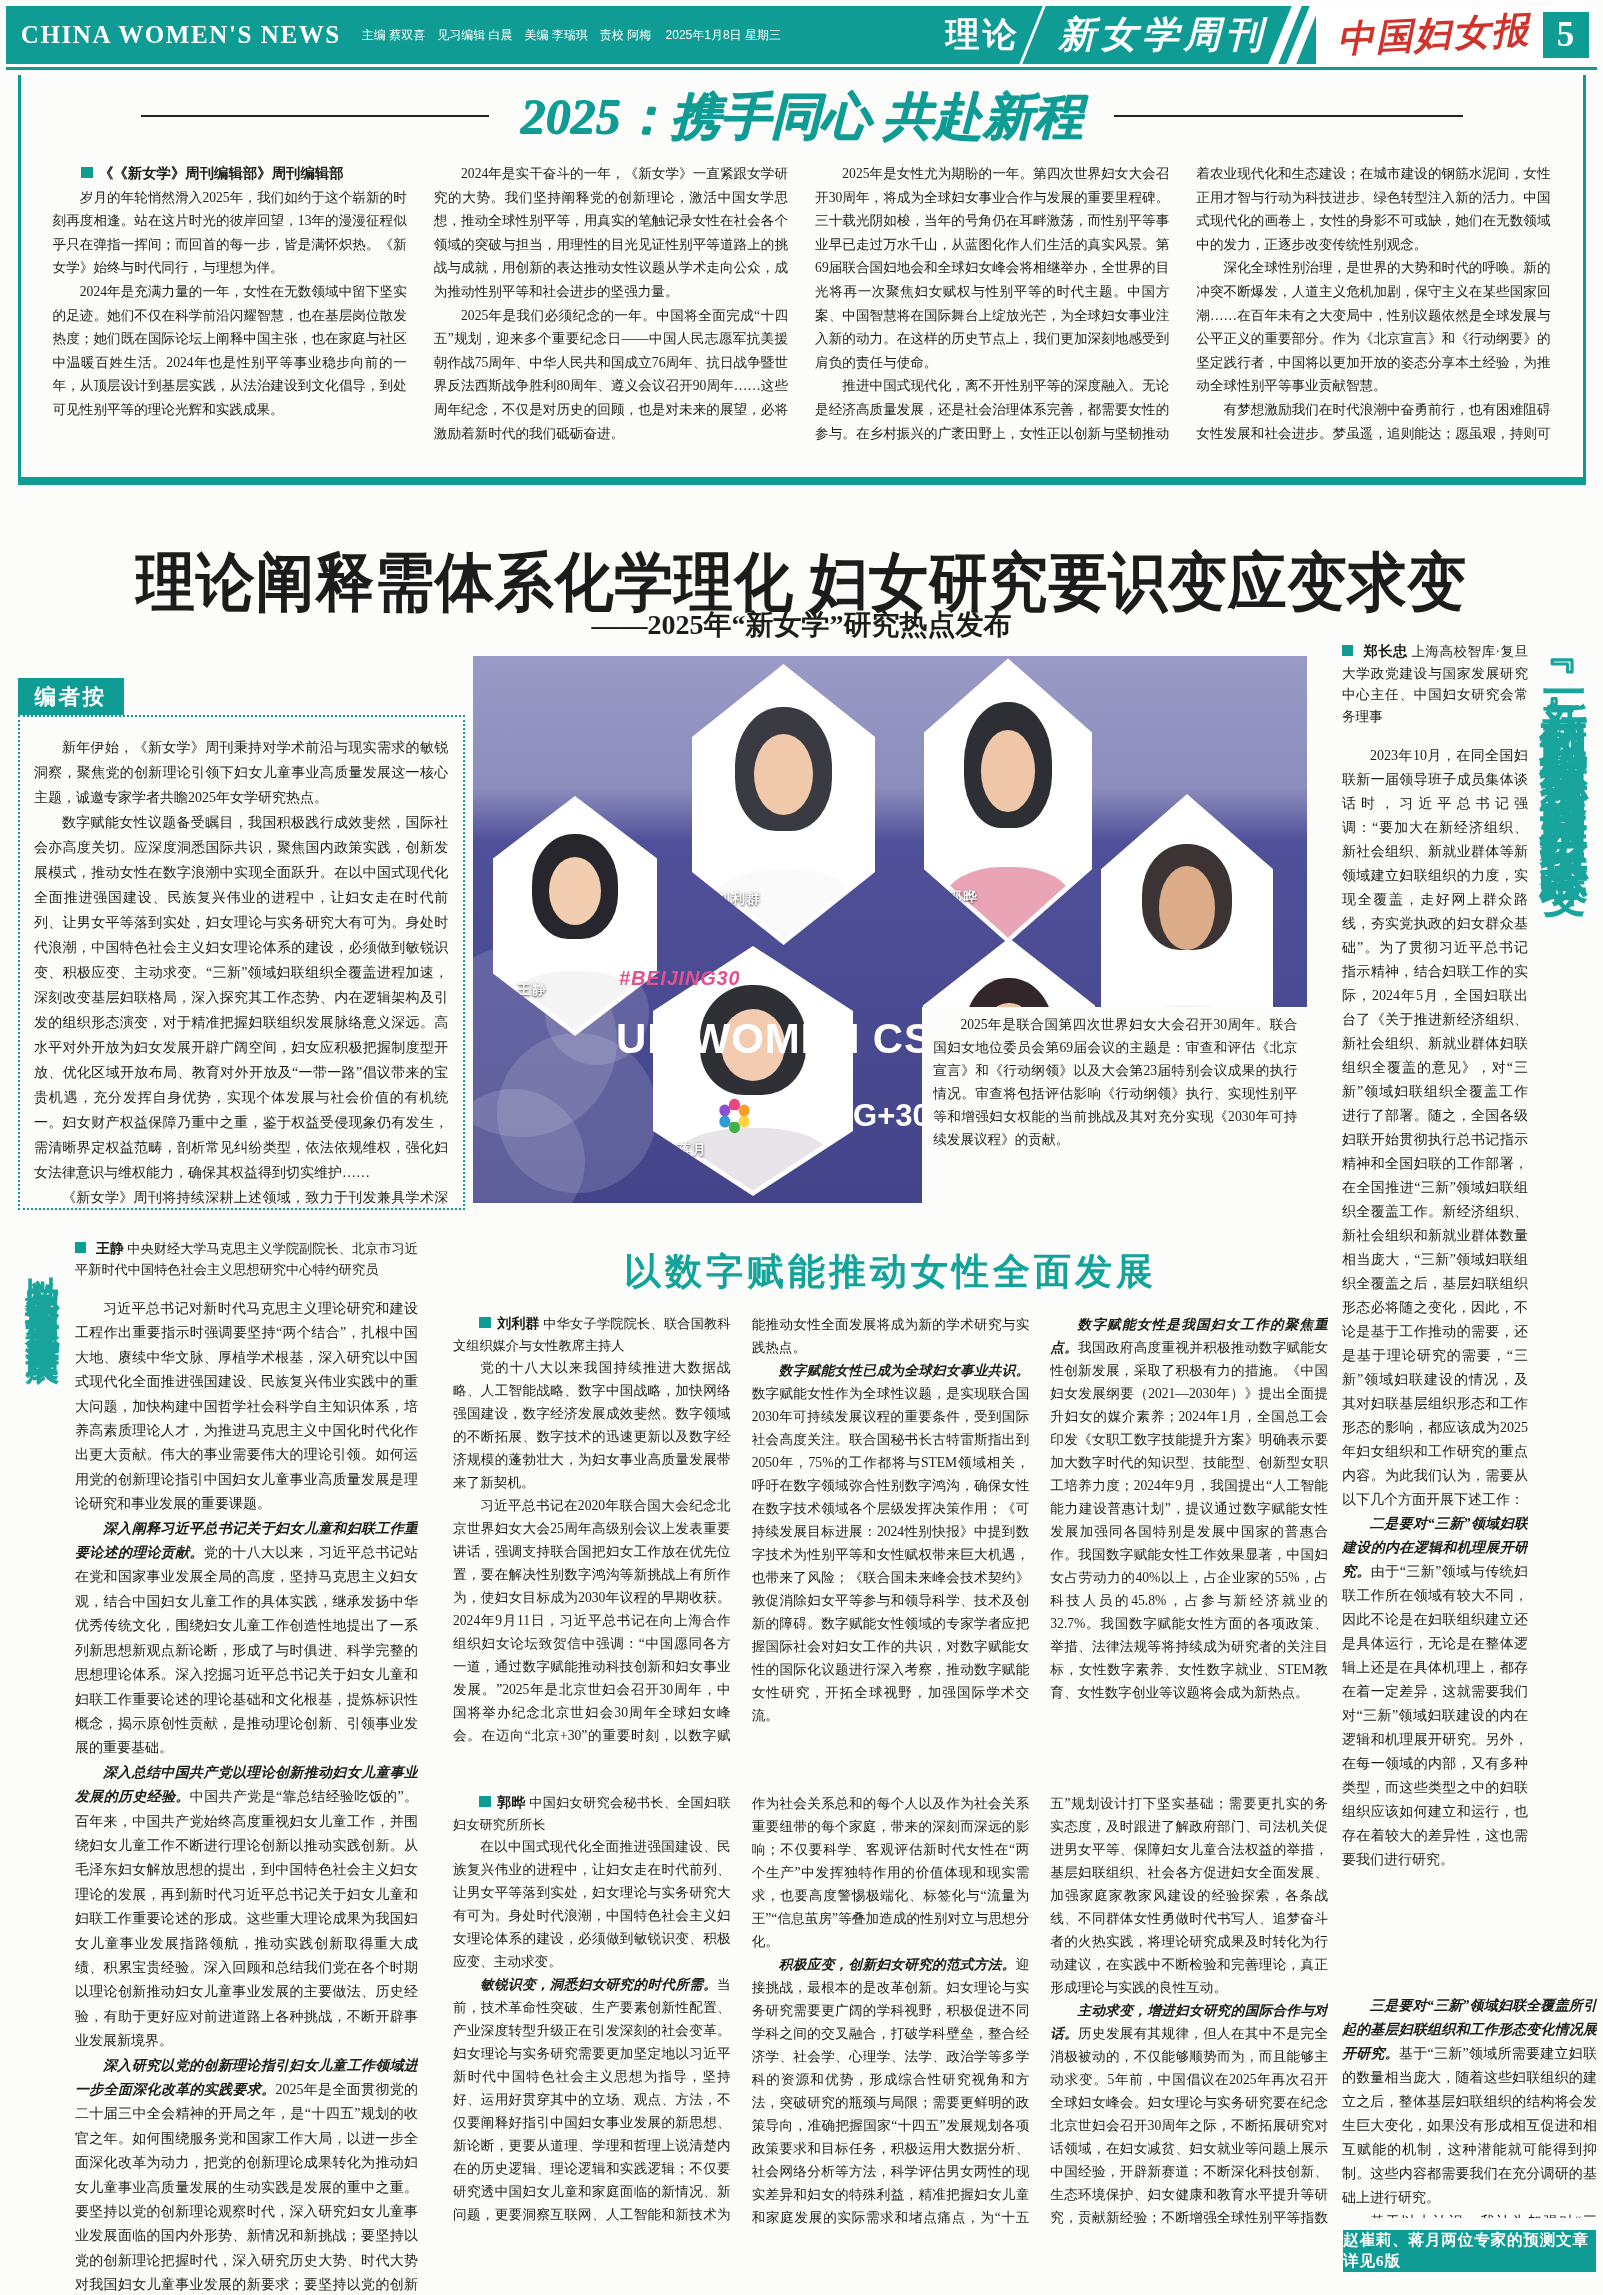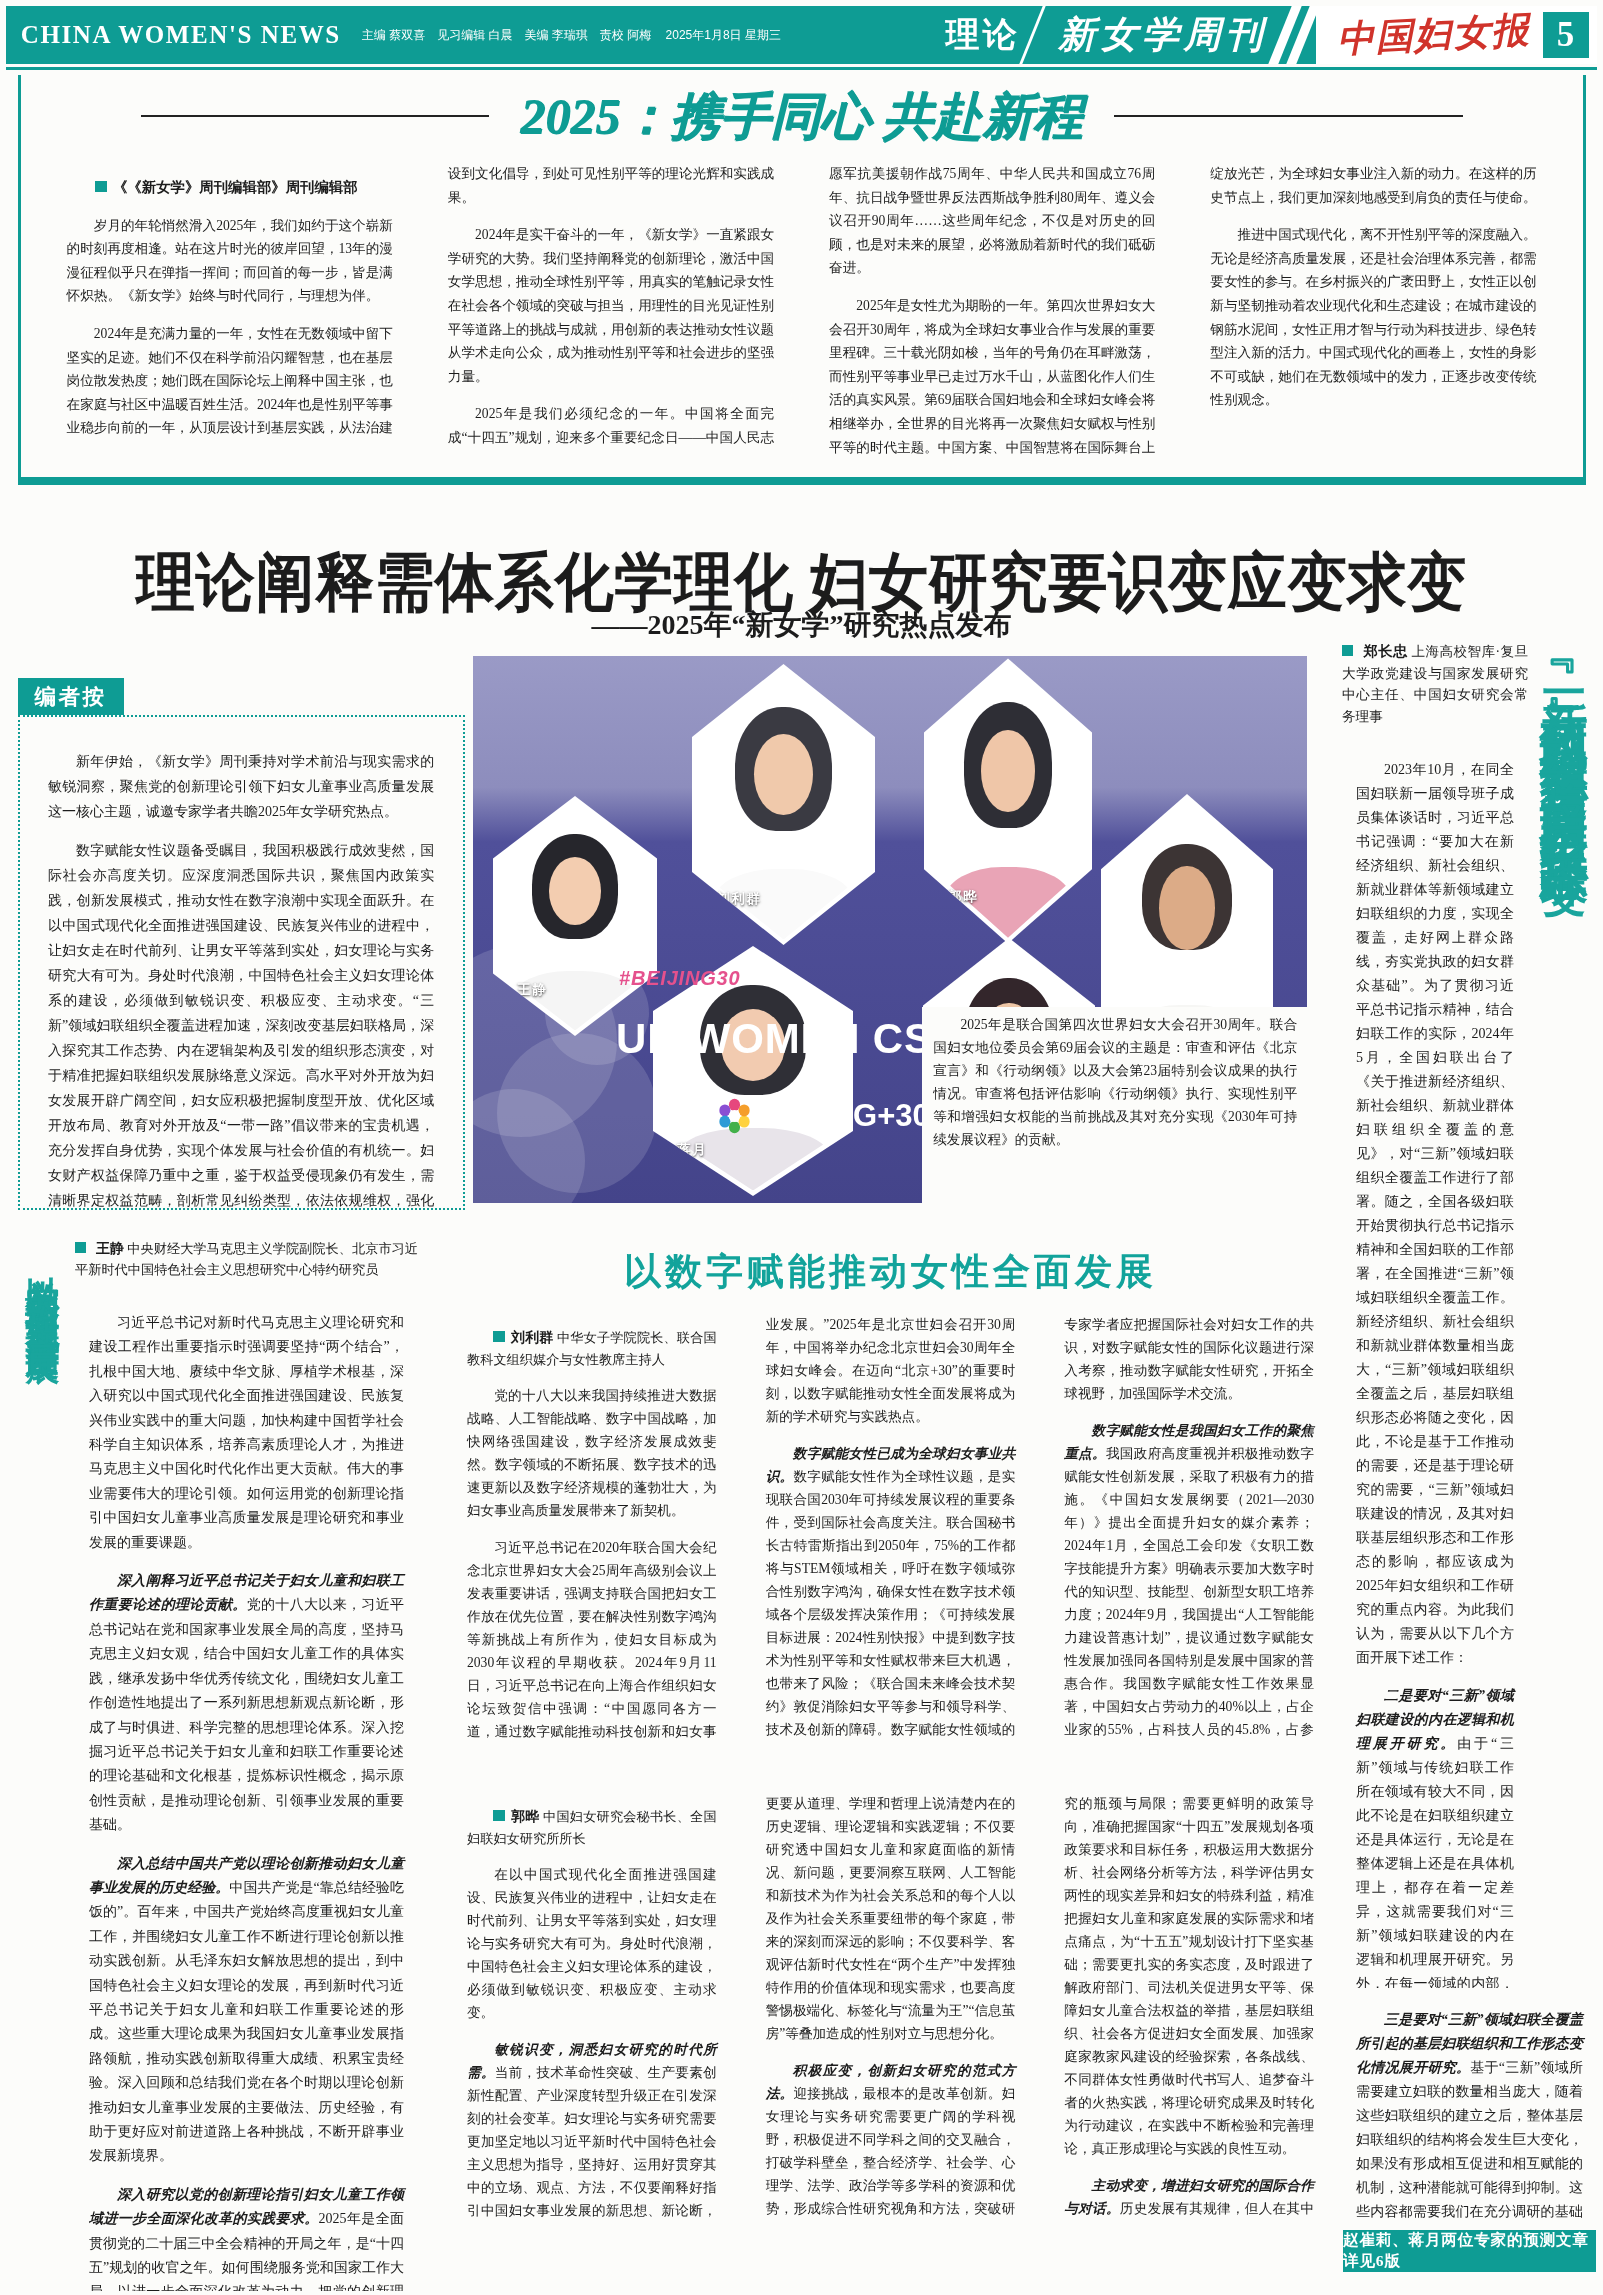--- a/index.html
+++ b/index.html
@@ -26,21 +26,21 @@
   .top-article{position:absolute;left:17.6px;top:75px;width:1568px;height:410px;
       border-left:3.2px solid #0e9c94;border-right:3.2px solid #0e9c94;border-bottom:8px solid #0e9c94;background:#fcfcfa;}
   .script-row{display:flex;align-items:center;gap:31px;padding:8px 120px 0 120px;height:74px;}
   .script-row .hline{flex:1;height:2.4px;background:#222;}
   .script-title{color:#0e9c94;font-size:50px;font-weight:900;font-style:italic;white-space:nowrap;
       font-family:"Liberation Serif","DejaVu Serif",serif;text-shadow:0.8px 0.8px 0 #0e9c94;}
   .top-cols{margin:13px 32px 0 32px;height:306px;column-count:4;column-gap:27px;overflow:hidden;
       font-size:13.6px;line-height:23.6px;text-align:justify;}
   .byline{font-weight:bold;font-size:14.4px;margin:0 0 11.2px 0;text-indent:0;}
   .sq{display:inline-block;width:11.2px;height:11.2px;background:#0e9c94;margin-right:6.4px;}
-  .top-cols p, .para-flow p{margin:14px;text-indent:2em;}
+  .top-cols p, .para-flow p{margin:0;text-indent:2em;}
 
   
   .main-head{position:absolute;left:40px;top:503px;width:1523px;text-align:center;
       font-size:59px;font-weight:900;letter-spacing:0.8px;font-family:"Liberation Serif","DejaVu Serif",serif;
       transform:scaleY(1.08);white-space:nowrap;}
   .sub-head{position:absolute;left:40px;top:606px;width:1523px;text-align:center;font-size:28px;font-weight:700;}
 
   
   .editor-note{position:absolute;left:17.6px;top:678px;width:447px;height:532px;}
   .en-label{position:absolute;left:0;top:0;width:106px;height:37px;background:#0e9c94;color:#fff;

